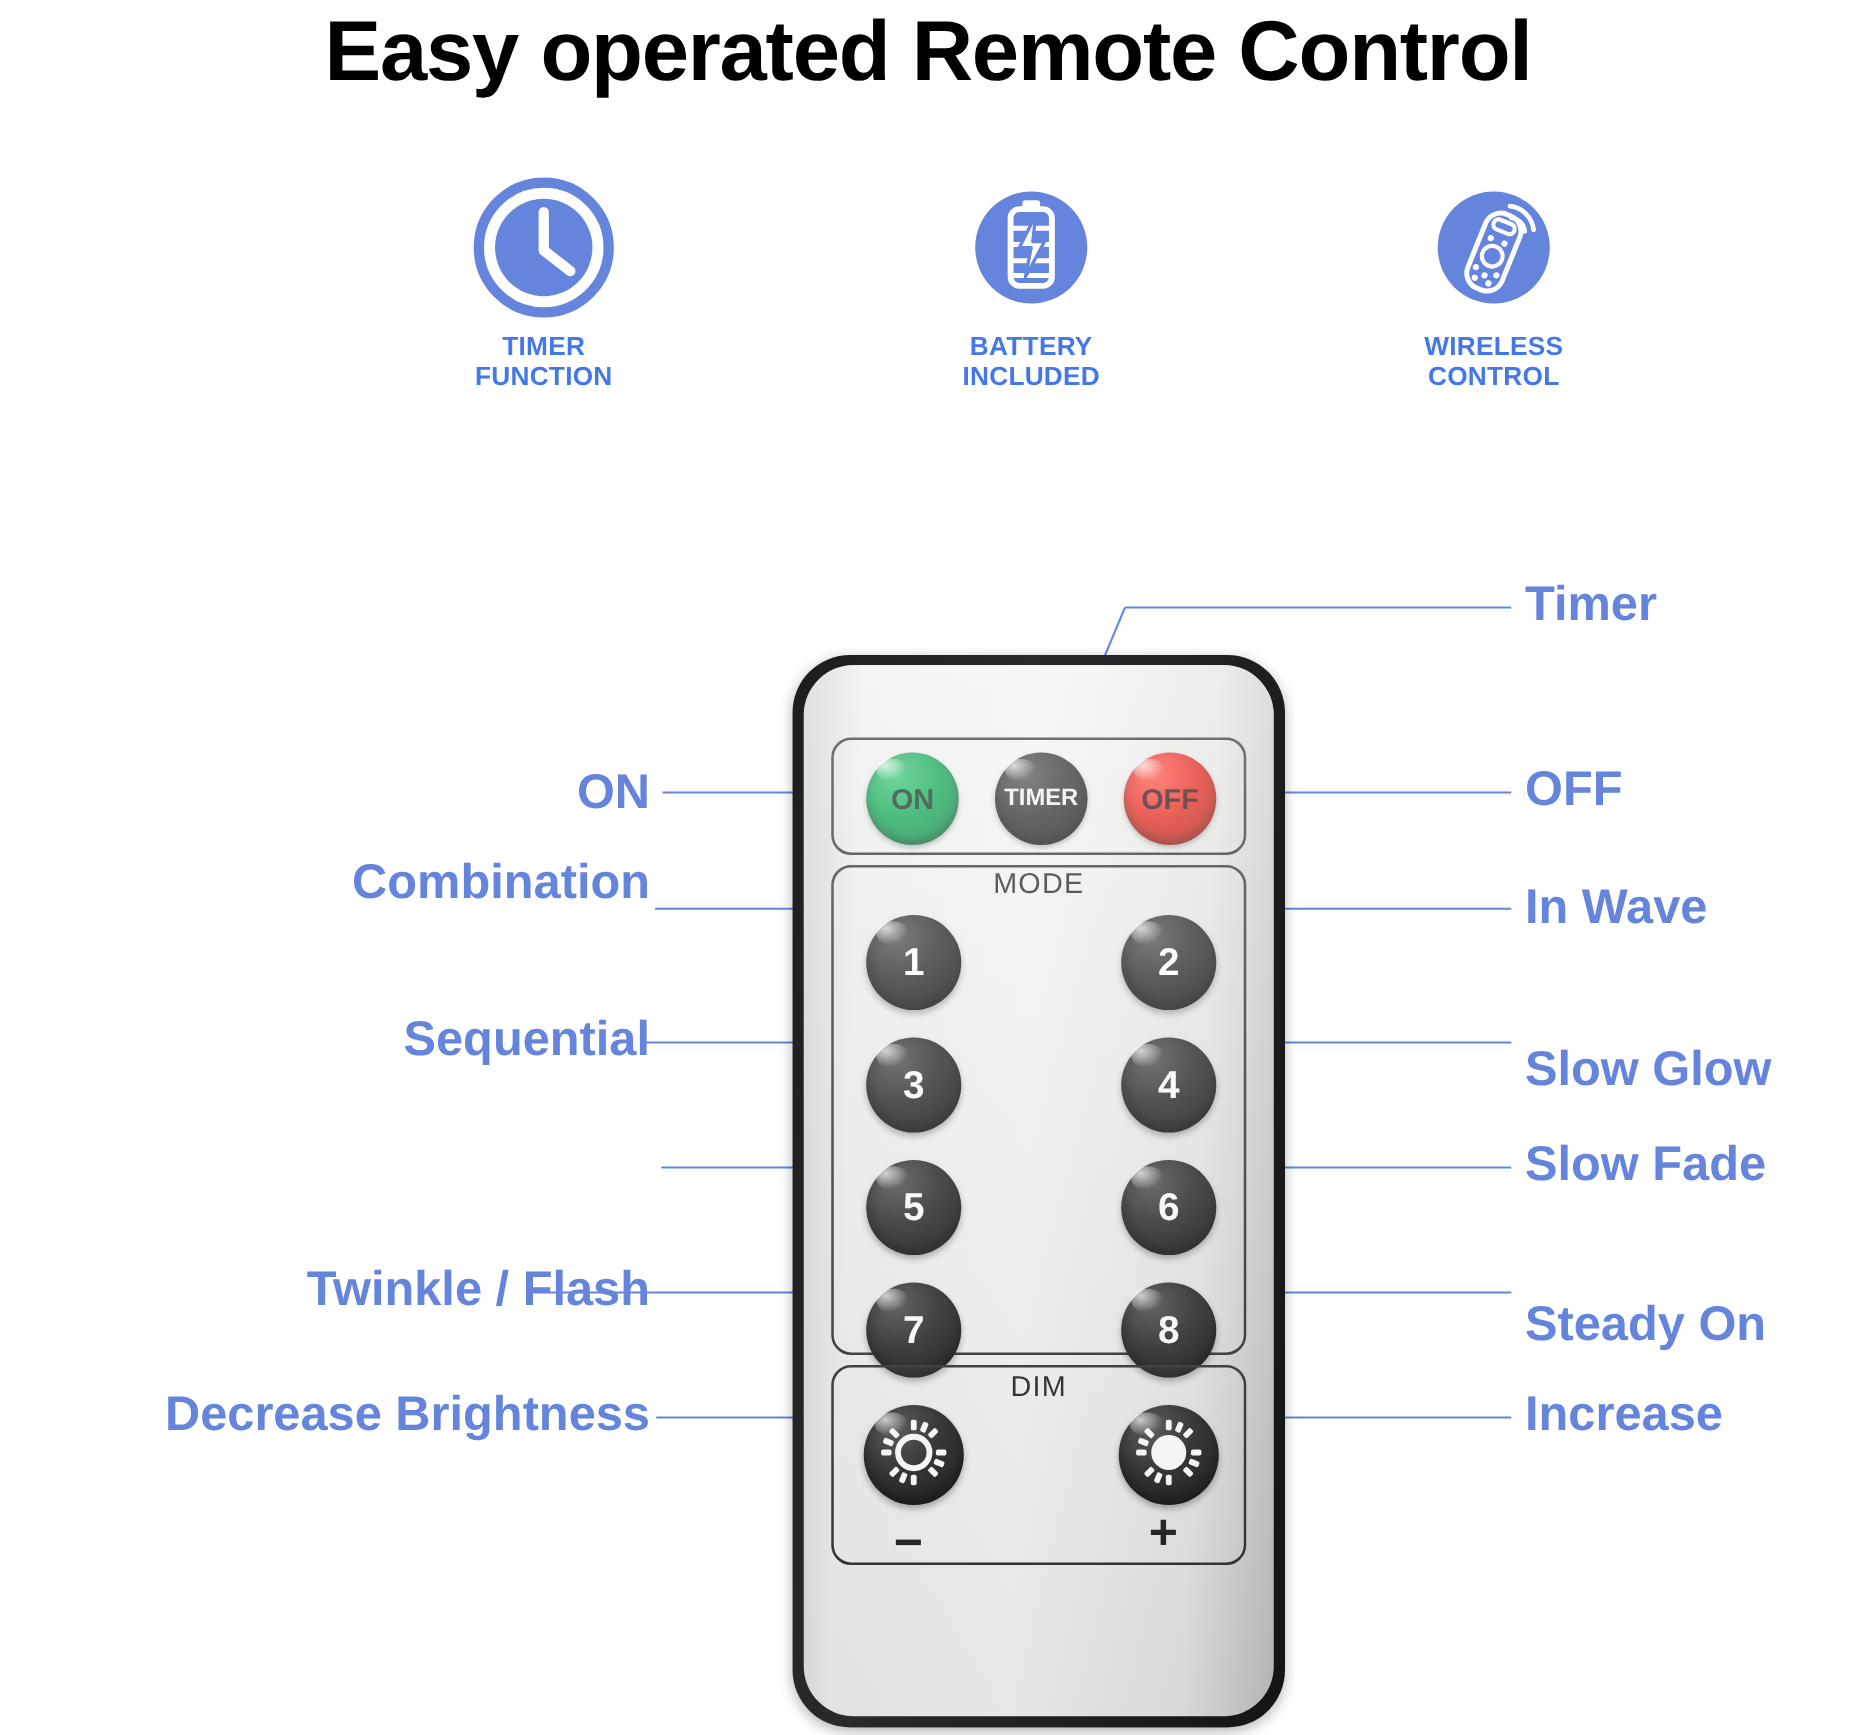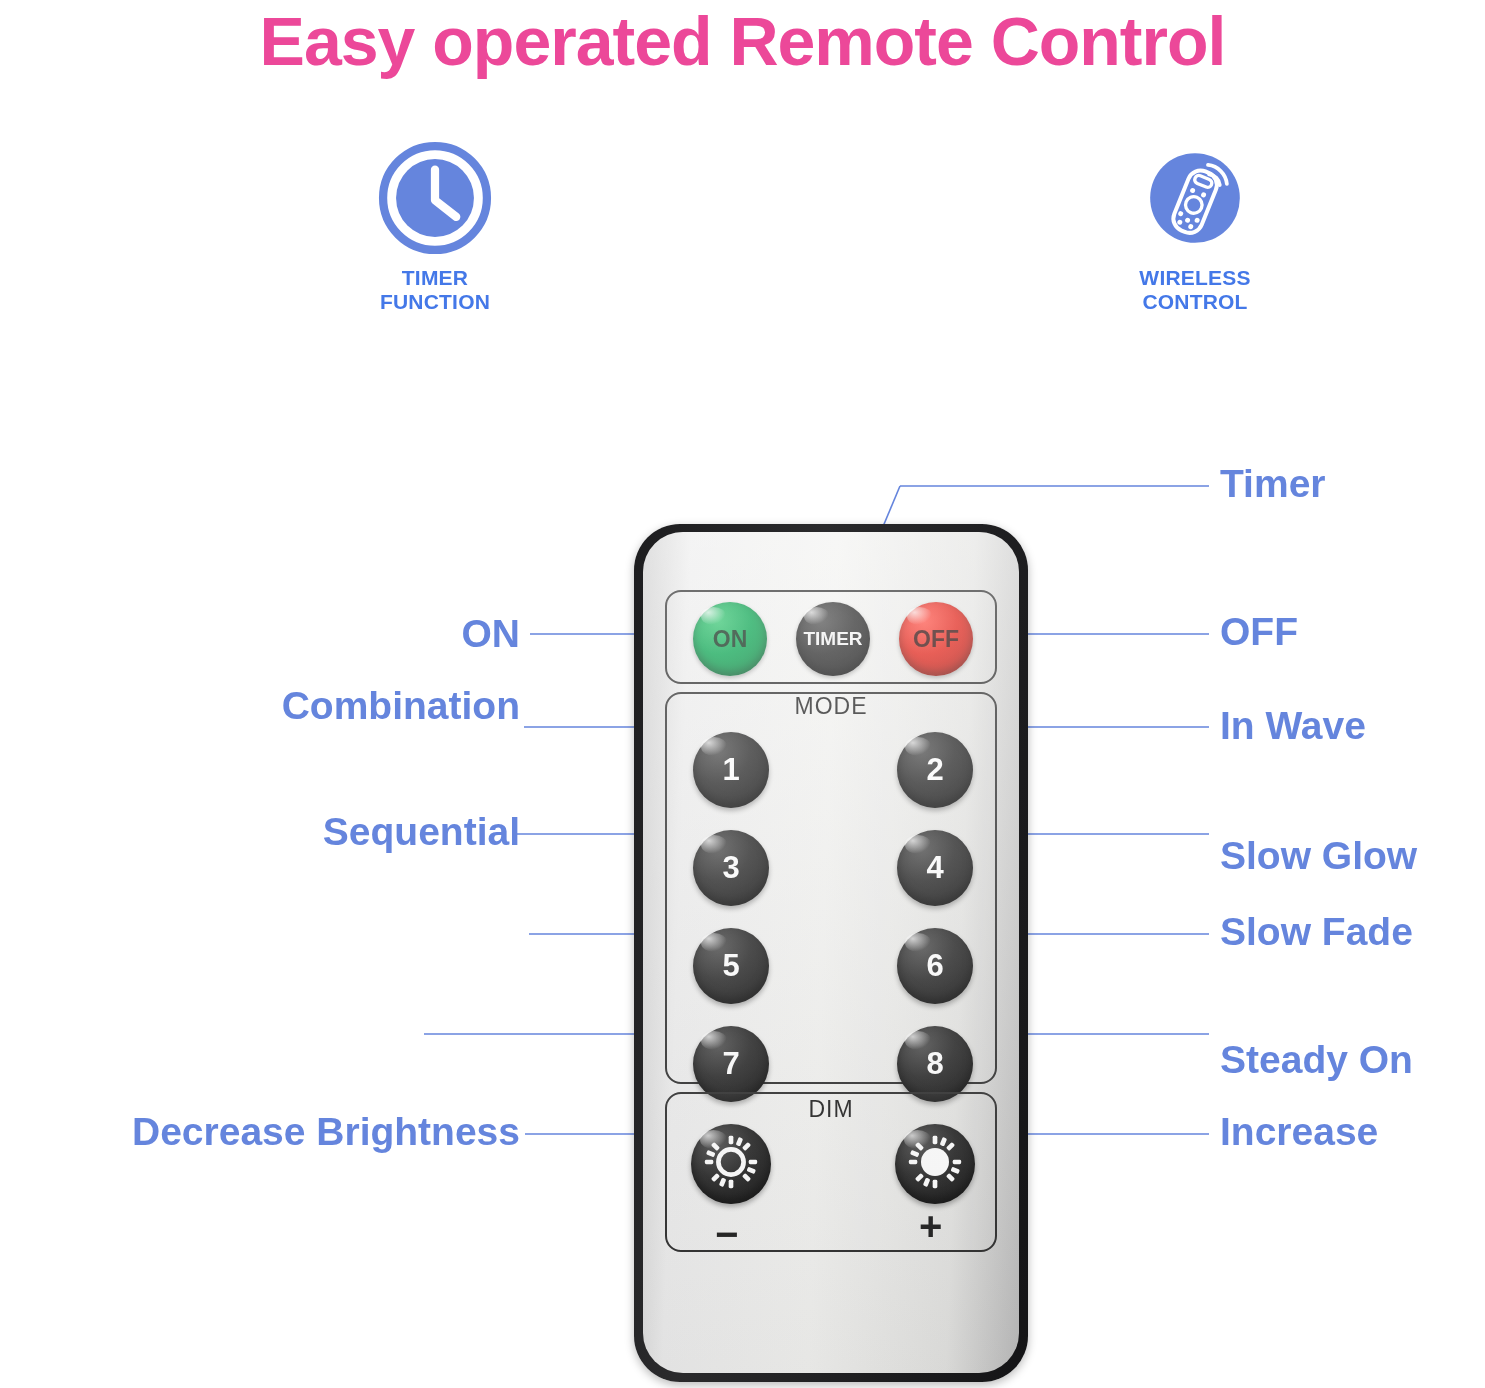--- a/index.html
+++ b/index.html
@@ -9,21 +9,21 @@
     font-family:"Liberation Sans", sans-serif;
     overflow:hidden;
   }
   #page { position:relative; width:1485px; height:1388px; background:#fff; }
 
   
   .title {
     position:absolute; left:0; top:2px; width:1485px;
     text-align:center;
     font-size:68px; font-weight:bold; letter-spacing:-1px;
-    color:#ec4899;
+    color:#000000;
     white-space:nowrap;
   }
 
   
   .features { position:absolute; left:300px; top:135px; width:1060px; height:190px; }
   .feature { position:absolute; top:0; width:250px; text-align:center; }
   .feature.f1 { left:10px; }
   .feature.f2 { left:400px; }
   .feature.f3 { left:770px;text-align:center; }
   .feature .glyph { height:125px; display:flex; align-items:center; justify-content:center; }
@@ -150,20 +150,38 @@
           <circle cx="50" cy="50" r="33" fill="#6585dd"></circle>
           <path d="M50 26 L50 52 L68 66" fill="none" stroke="#ffffff" stroke-width="7" stroke-linecap="round" stroke-linejoin="round"></path>
         </svg>
       </div>
       <div class="flabel">
         <div>TIMER</div>
         <div>FUNCTION</div>
       </div>
     </div>
 
+    <div class="feature f2">
+      <div class="glyph">
+        <svg width="118" height="118" viewBox="0 0 100 100">
+          <circle cx="50" cy="50" r="38" fill="#6585dd"></circle>
+          <rect x="36" y="24" width="28" height="52" rx="6" fill="none" stroke="#ffffff" stroke-width="4"></rect>
+          <rect x="44" y="18" width="12" height="7" rx="2" fill="#ffffff"></rect>
+          <line x1="37" y1="37" x2="63" y2="37" stroke="#ffffff" stroke-width="3.4"></line>
+          <line x1="37" y1="48" x2="63" y2="48" stroke="#ffffff" stroke-width="3.4"></line>
+          <line x1="37" y1="59" x2="63" y2="59" stroke="#ffffff" stroke-width="3.4"></line>
+          <line x1="37" y1="69" x2="63" y2="69" stroke="#ffffff" stroke-width="3.4"></line>
+          <path d="M53 28 L42 50 L50 50 L46 70 L59 46 L51 46 Z" fill="#ffffff" stroke="#6585dd" stroke-width="2.2" stroke-linejoin="round"></path>
+        </svg>
+      </div>
+      <div class="flabel">
+        <div>BATTERY</div>
+        <div>INCLUDED</div>
+      </div>
+    </div>
 
     <div class="feature f3">
       <div class="glyph">
         <svg width="118" height="118" viewBox="0 0 100 100">
           <circle cx="50" cy="50" r="38" fill="#6585dd"></circle>
           <g transform="rotate(22 50 52)">
             <rect x="38" y="26" width="25" height="54" rx="11" fill="none" stroke="#ffffff" stroke-width="3.4"></rect>
             <rect x="43" y="31" width="15" height="7" rx="3.4" fill="none" stroke="#ffffff" stroke-width="2.8"></rect>
             <circle cx="45" cy="45" r="2.1" fill="#ffffff"></circle>
             <circle cx="55" cy="45" r="2.1" fill="#ffffff"></circle>
@@ -202,20 +220,21 @@
       <line x1="1209" y1="834" x2="946" y2="834"></line>
       <line x1="1209" y1="934" x2="946" y2="934"></line>
       <line x1="1209" y1="1034" x2="946" y2="1034"></line>
       <line x1="1209" y1="1134" x2="946" y2="1134"></line>
     </g>
   </svg>
 
   <div class="callout left" style="right:965px; top:614px;">ON</div>
   <div class="callout left" style="right:965px; top:686px;">Combination</div>
   <div class="callout left" style="right:965px; top:812px;">Sequential</div>
+  <div class="callout left" style="right:965px; top:1012px;">Twinkle / Flash</div>
   <div class="callout left" style="right:965px; top:1112px;">Decrease Brightness</div>
 
   <div class="callout right" style="left:1220px; top:464px;">Timer</div>
   <div class="callout right" style="left:1220px; top:612px;">OFF</div>
   <div class="callout right" style="left:1220px; top:706px;">In Wave</div>
   <div class="callout right" style="left:1220px; top:836px;">Slow Glow</div>
   <div class="callout right" style="left:1220px; top:912px;">Slow Fade</div>
   <div class="callout right" style="left:1220px; top:1040px;">Steady On</div>
   <div class="callout right" style="left:1220px; top:1112px;">Increase</div>
 

